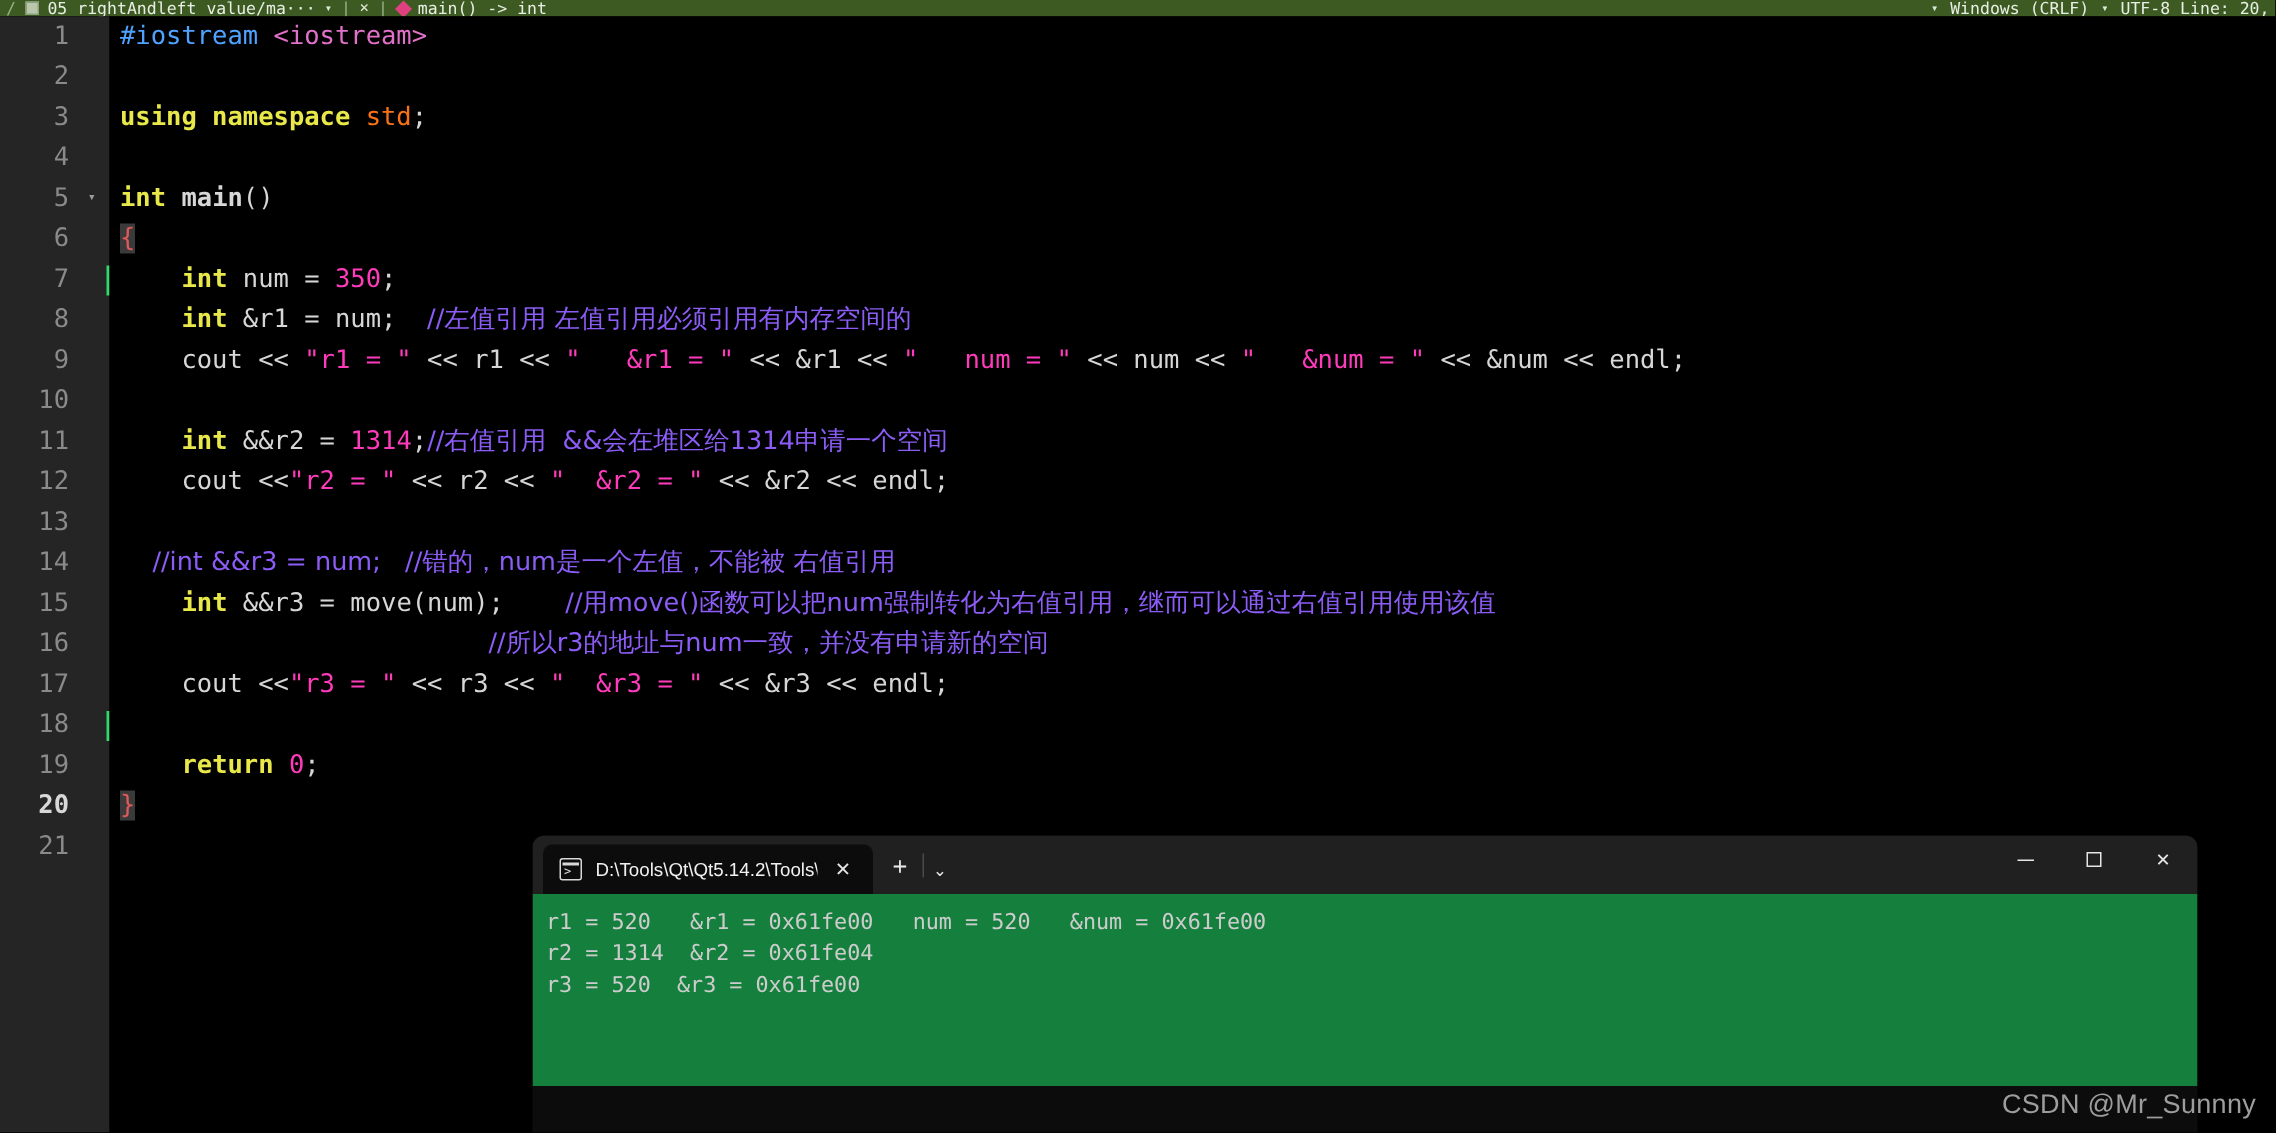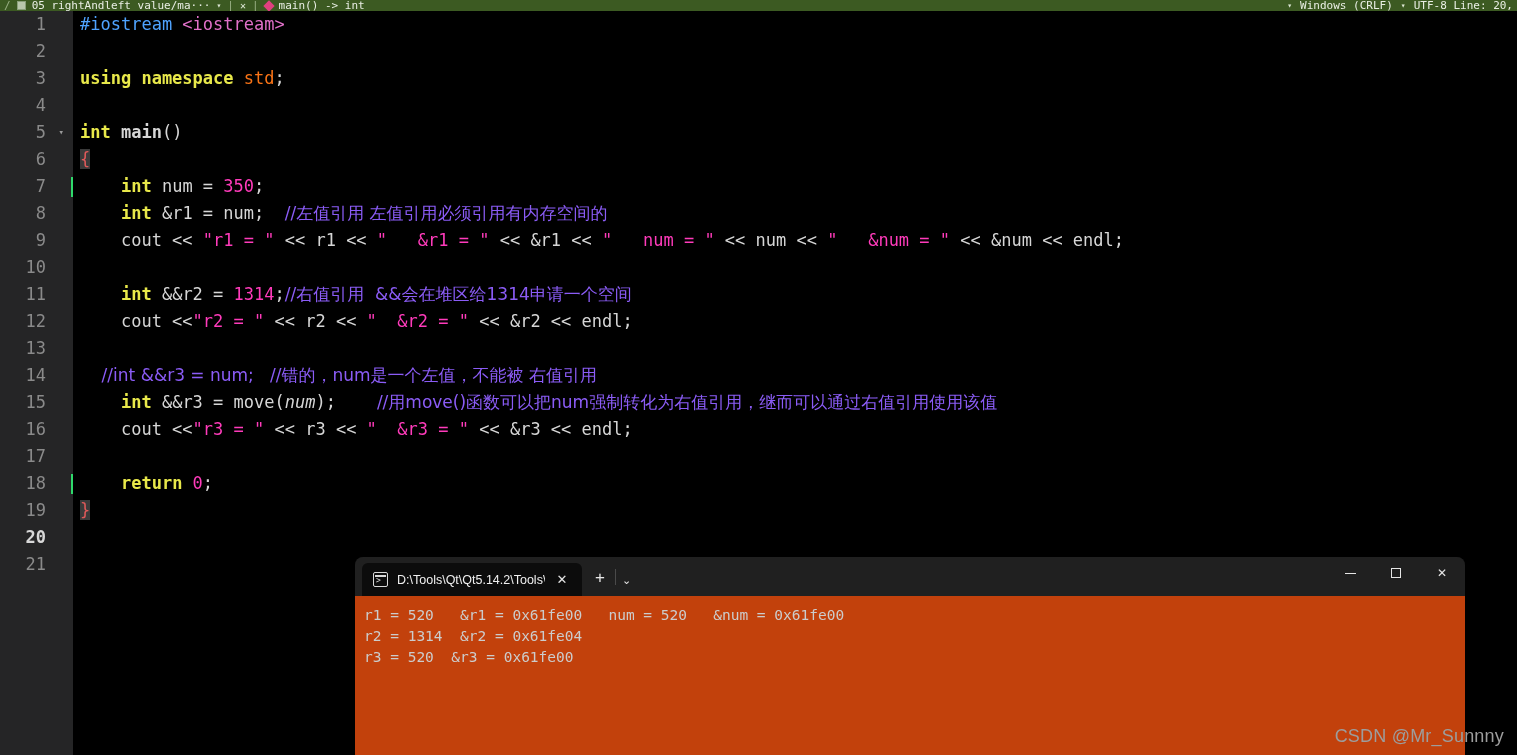--- a/index.html
+++ b/index.html
@@ -72,21 +72,21 @@
   
   .t-pre   { color: #4fa3ff; }   
   .t-hdr   { color: #e070c8; }   
   .t-kw    { color: #e8e84a; font-weight: bold; }   
   .t-type  { color: #f97316; }   
   .t-plain { color: #d6d6d6; }
   .t-num   { color: #ff3bbb; }
   .t-str   { color: #ff3bbb; }
   .t-cmt   { color: #8b5cf6; }
   .t-fn    { color: #d6d6d6; font-weight: bold; }
-  .t-param { color: #d6d6d6; font-style: italic; }
+  .t-param { color: #d6d6d6; }
   .t-brace { color: #e05a5a; }
   .brace-hl { background: #3a3a3a; }
 
   .cjk { font-family: "DejaVu Sans", sans-serif; }
 
   
   .terminal {
     position: absolute; left: 355px; top: 557px; width: 1110px; height: 198px;
     background: #0c0c0c;
     border-radius: 8px 8px 0 0;
@@ -137,21 +137,21 @@
   .term-wincontrols {
     margin-left: auto; display: flex; align-items: flex-start; height: 39px;
   }
   .wc {
     width: 46px; height: 32px; display: flex; align-items: center; justify-content: center;
     color: #e6e6e6; font-family: "Liberation Sans", sans-serif; font-size: 12px;
   }
   .wc .dash { width: 11px; height: 1px; background: #e6e6e6; }
   .wc .sq { width: 10px; height: 10px; border: 1px solid #e6e6e6; }
   .term-body {
-    padding: 9px 0 0 9px; background: #c2410c; height: 159px;
+    padding: 9px 0 0 9px; background: #15803d; height: 128px;
   }
   .term-line {
     font-family: "DejaVu Sans Mono", monospace; font-size: 14.5px;
     line-height: 21px; color: #cccccc; white-space: pre;
   }
 
   
   .watermark {
     position: absolute; right: 13px; bottom: 8px;
     font-family: "Liberation Sans", sans-serif; font-size: 18px;
@@ -216,20 +216,21 @@
         <div class="ln"><span class="t-brace brace-hl">{</span></div>
         <div class="ln"><span class="t-plain">    </span><span class="t-kw">int </span><span class="t-plain">num = </span><span class="t-num">350</span><span class="t-plain">;</span></div>
         <div class="ln"><span class="t-plain">    </span><span class="t-kw">int </span><span class="t-plain">&amp;r1 = num;  </span><span class="t-cmt cjk">//左值引用 左值引用必须引用有内存空间的</span></div>
         <div class="ln"><span class="t-plain">    cout &lt;&lt; </span><span class="t-str">"r1 = "</span><span class="t-plain"> &lt;&lt; r1 &lt;&lt; </span><span class="t-str">"   &amp;r1 = "</span><span class="t-plain"> &lt;&lt; &amp;r1 &lt;&lt; </span><span class="t-str">"   num = "</span><span class="t-plain"> &lt;&lt; num &lt;&lt; </span><span class="t-str">"   &amp;num = "</span><span class="t-plain"> &lt;&lt; &amp;num &lt;&lt; endl;</span></div>
         <div class="ln"></div>
         <div class="ln"><span class="t-plain">    </span><span class="t-kw">int </span><span class="t-plain">&amp;&amp;r2 = </span><span class="t-num">1314</span><span class="t-plain">;</span><span class="t-cmt cjk">//右值引用  &amp;&amp;会在堆区给1314申请一个空间</span></div>
         <div class="ln"><span class="t-plain">    cout &lt;&lt;</span><span class="t-str">"r2 = "</span><span class="t-plain"> &lt;&lt; r2 &lt;&lt; </span><span class="t-str">"  &amp;r2 = "</span><span class="t-plain"> &lt;&lt; &amp;r2 &lt;&lt; endl;</span></div>
         <div class="ln"></div>
         <div class="ln"><span class="t-cmt cjk">    //int &amp;&amp;r3 = num;   //错的，num是一个左值，不能被 右值引用</span></div>
         <div class="ln"><span class="t-plain">    </span><span class="t-kw">int </span><span class="t-plain">&amp;&amp;r3 = move(</span><span class="t-param">num</span><span class="t-plain">);    </span><span class="t-cmt cjk">//用move()函数可以把num强制转化为右值引用，继而可以通过右值引用使用该值</span></div>
+        <div class="ln"><span class="t-plain">                        </span><span class="t-cmt cjk">//所以r3的地址与num一致，并没有申请新的空间</span></div>
         <div class="ln"><span class="t-plain">    cout &lt;&lt;</span><span class="t-str">"r3 = "</span><span class="t-plain"> &lt;&lt; r3 &lt;&lt; </span><span class="t-str">"  &amp;r3 = "</span><span class="t-plain"> &lt;&lt; &amp;r3 &lt;&lt; endl;</span></div>
         <div class="ln"></div>
         <div class="ln"><span class="t-plain">    </span><span class="t-kw">return </span><span class="t-num">0</span><span class="t-plain">;</span></div>
         <div class="ln"><span class="t-brace brace-hl">}</span></div>
         <div class="ln"></div>
       </div>
   </div>
 
   <div class="terminal">
     <div class="term-titlebar">

